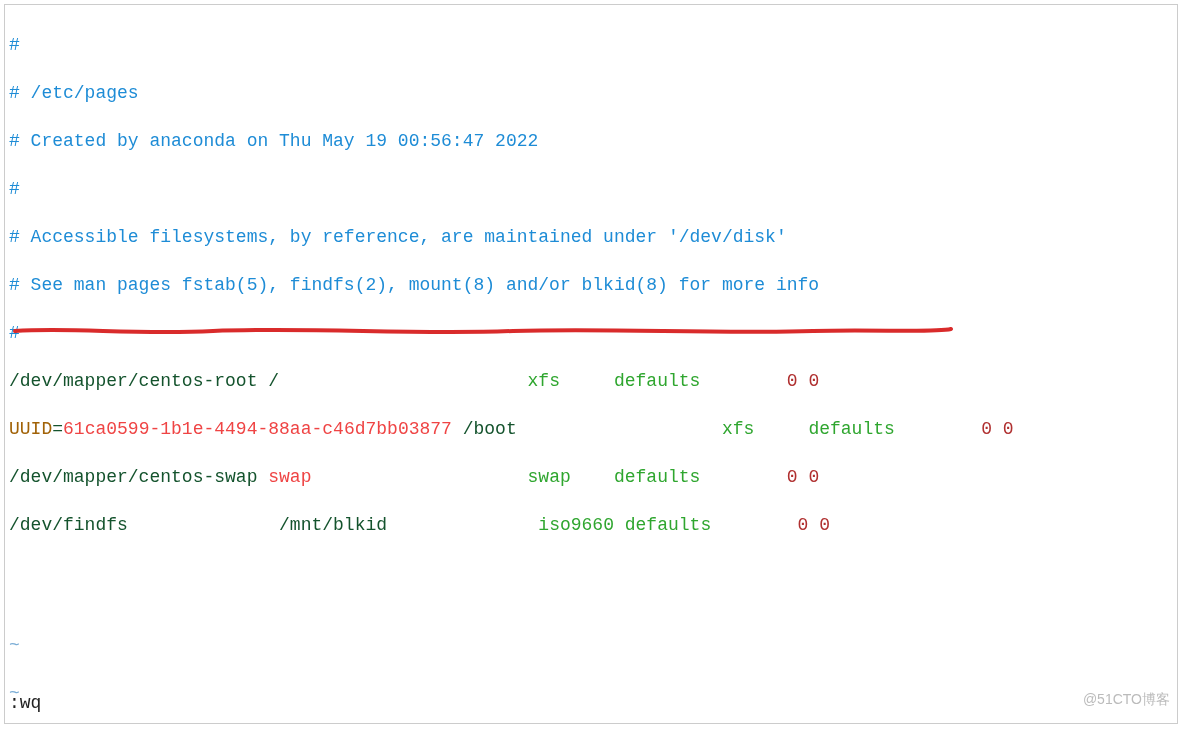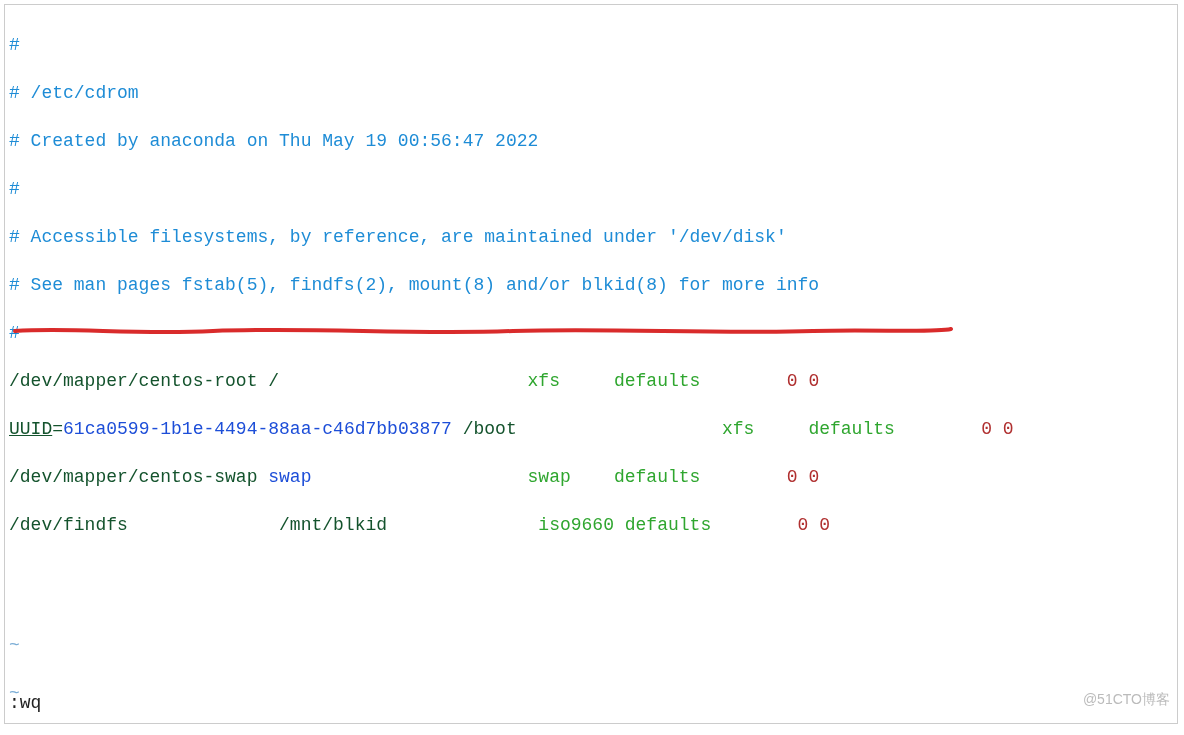--- a/index.html
+++ b/index.html
@@ -18,22 +18,22 @@
     border: 1px solid #ccc;
     box-sizing: border-box;
     width: 1174px;
     height: 720px;
     margin: 4px;
     padding: 4px 4px 0 4px;
     position: relative;
     white-space: pre;
   }
   .blue { color: #1e8cd6; }
-  .teal { color: #14532d; text-decoration: underline; }
-  .orange { color: #1d4ed8; }
+  .teal { color: #a16207; }
+  .orange { color: #ef4444; }
   .red { color: #b03030; }
   .green { color: #2fa62f; margin-top: 29px; }
   .black { color: #14532d; }
   .tilde { color: #7caed6; }
   .underline-annotation {
     position: absolute;
     left: 8px;
     top: 270px;
     width: 940px;
     height: 16px;
@@ -63,21 +63,21 @@
     color: #bbb;
     font-family: sans-serif;
     font-size: 14px;
   }
 </style>
 </head>
 <body>
 
 <div class="editor">
 <div><span class="blue">#</span></div>
-<div><span class="blue"># /etc/cdrom</span></div>
+<div><span class="blue"># /etc/pages</span></div>
 <div><span class="blue"># Created by anaconda on Thu May 19 00:56:47 2022</span></div>
 <div><span class="blue">#</span></div>
 <div><span class="blue"># Accessible filesystems, by reference, are maintained under '/dev/disk'</span></div>
 <div><span class="blue"># See man pages fstab(5), findfs(2), mount(8) and/or blkid(8) for more info</span></div>
 <div><span class="blue">#</span></div>
 <div><span class="black">/dev/mapper/centos-root</span><span class="black"> </span><span class="black">/</span><span>                       </span><span class="green">xfs</span><span>     </span><span class="green">defaults</span><span>        </span><span class="red">0</span><span class="black"> </span><span class="red">0</span></div>
 <div><span class="teal">UUID</span><span class="black">=</span><span class="orange">61ca0599-1b1e-4494-88aa-c46d7bb03877</span><span class="black"> </span><span class="black">/boot</span><span>                   </span><span class="green">xfs</span><span>     </span><span class="green">defaults</span><span>        </span><span class="red">0</span><span class="black"> </span><span class="red">0</span></div>
 <div><span class="black">/dev/mapper/centos-swap</span><span class="black"> </span><span class="orange">swap</span><span>                    </span><span class="green">swap</span><span>    </span><span class="green">defaults</span><span>        </span><span class="red">0</span><span class="black"> </span><span class="red">0</span></div>
 <div><span class="black">/dev/findfs</span><span>              </span><span class="black">/mnt/blkid</span><span>              </span><span class="green">iso9660</span><span> </span><span class="green">defaults</span><span>        </span><span class="red">0</span><span class="black"> </span><span class="red">0</span></div>
 

